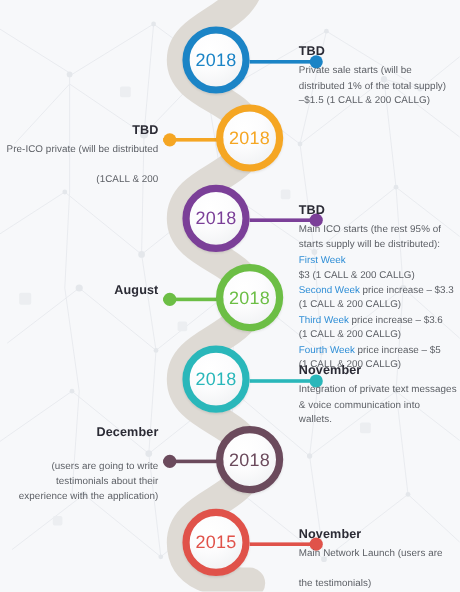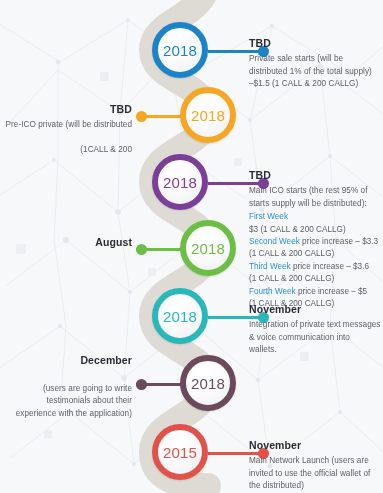--- a/index.html
+++ b/index.html
@@ -255,18 +255,18 @@
   </div>
   <div class="node" style="left:152px;top:424px;">
     <div class="ring" style="border-color:#e0524a;">
       <span style="color:#e0524a;">2015</span>
     </div>
   </div>
   <div class="block right" style="left:249px;top:439px;width:130px;">
     <p class="hd">November</p>
     <p class="bd justified">
       <span>Main Network Launch (users are</span><br>
-      <span>invited to use the official wallet of</span><br>
-      <span>the distributed)</span>
+      <br>
+      <span>the testimonials)</span>
     </p>
   </div>
 
 </div>
 
 </body></html>

